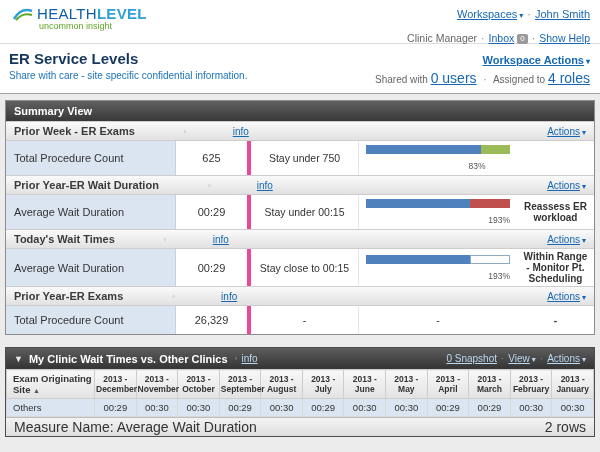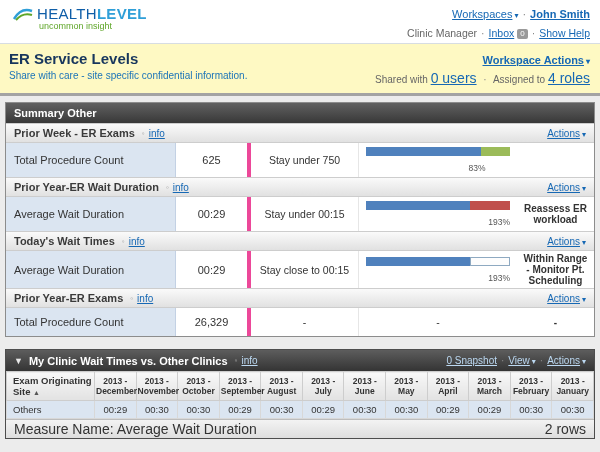--- a/index.html
+++ b/index.html
@@ -10,41 +10,41 @@
   .dot { color:#888; margin:0 4px; text-decoration:none; }
 
   
   .topbar { height:44px; background:#fff; border-bottom:1px solid #d7dde2; display:flex; justify-content:space-between; padding:5px 10px 0 12px; }
   .logo-line { display:flex; align-items:center; }
   .logo-swoosh { margin-right:3px; display:inline-flex; }
   .logo-health { color:#0f5ea8; font-weight:normal; font-size:15px; letter-spacing:.3px; }
   .logo-level { color:#2f9fd8; font-weight:bold; font-size:15px; letter-spacing:.3px; }
   .logo-tagline { color:#5fa629; font-size:9px; margin-left:27px; margin-top:-1px; }
   .topbar-right { text-align:right; padding-top:3px; font-size:11px; }
-  .topbar-row1 a.user { font-weight:bold; }
-  .topbar-row2 { margin-top:7px; font-size:10.5px; color:#666; }
+  .topbar-row1 a.user { font-weight:normal; }
+  .topbar-row2 { margin-top:12px; font-size:10.5px; color:#666; }
   .badge { background:#9a9a9a; color:#fff; border-radius:2px; font-size:8px; padding:0 3px; margin-left:3px; display:inline-block; line-height:10px; vertical-align:1px; }
 
   
-  .page-header { background:#fef9c3; padding:6px 10px 7px 9px; border-bottom:3px solid #a3a3a3; }
+  .page-header { background:#ffffff; padding:6px 10px 7px 9px; border-bottom:1px solid #a3a3a3; }
   .ph-row1 { display:flex; justify-content:space-between; align-items:baseline; }
   .page-title { font-size:15px; font-weight:bold; color:#17365d; }
   .ws-actions { font-size:11px; font-weight:bold; }
   .ph-row2 { display:flex; justify-content:space-between; margin-top:3px; font-size:10px; }
   .subtitle { color:#1c74b8; }
   .shared { color:#666; }
   .shared a { font-size:14px; }
 
   
   .content { padding:6px 5px 4px; }
 
   .panel { background:#fff; border:1px solid #8c8c8c; }
   .panel-header { height:20px; background:linear-gradient(#616161,#383838); color:#fff; font-size:11px; font-weight:bold; line-height:20px; padding:0 8px; }
 
-  .section-bar { height:20px; background:linear-gradient(#fafafa,#e1e1e1); border-top:1px solid #cdcdcd; border-bottom:1px solid #cdcdcd; display:flex; align-items:center; padding:0 8px; font-size:11px; font-weight:bold; color:#3a3a3a; }
+  .section-bar { height:20px; background:linear-gradient(#fafafa,#e1e1e1); border-top:1px solid #cdcdcd; border-bottom:1px solid #cdcdcd; display:flex; align-items:center; padding:0 8px; font-size:11px; font-weight:bold; color:#3a3a3a;gap:42px; }
   .section-bar:first-of-type { border-top:none; }
   .bullet { color:#999; font-size:8px; margin:0 4px 0 7px; }
   .info-link { font-size:10px; font-weight:normal; }
   .actions-link { margin-left:auto; font-size:10px; font-weight:normal; }
 
   .metric-row { display:flex; min-height:28px; background:#fff; align-items:stretch; }
   .m-label { width:170px; background:#dbe5f1; border-right:1px solid #c3d1e4; padding:4px 8px; display:flex; align-items:center; font-size:11px; }
   .m-value { width:75px; display:flex; align-items:center; justify-content:center; border-right:4px solid #ec4899; }
   .m-target { width:108px; display:flex; align-items:center; justify-content:center; border-right:1px solid #e6e6e6; font-size:10.5px; text-align:center; }
   .m-barcell { width:158px; padding:4px 7px; display:flex; flex-direction:column; justify-content:center; }
@@ -112,21 +112,21 @@
       <span class="dot">·</span>
       <span>Assigned to</span>
       <a>4 roles</a>
     </span>
   </div>
 </section>
 
 <div class="content">
 
   <div class="panel">
-    <div class="panel-header">Summary Other</div>
+    <div class="panel-header">Summary View</div>
 
     <div class="section-bar">
       <span>Prior Week - ER Exams</span>
       <span class="bullet">◦</span>
       <a class="info-link">info</a>
       <a class="actions-link"><span>Actions</span><span class="caret">▾</span></a>
     </div>
     <div class="metric-row">
       <div class="m-label">Total Procedure Count</div>
       <div class="m-value">625</div>

